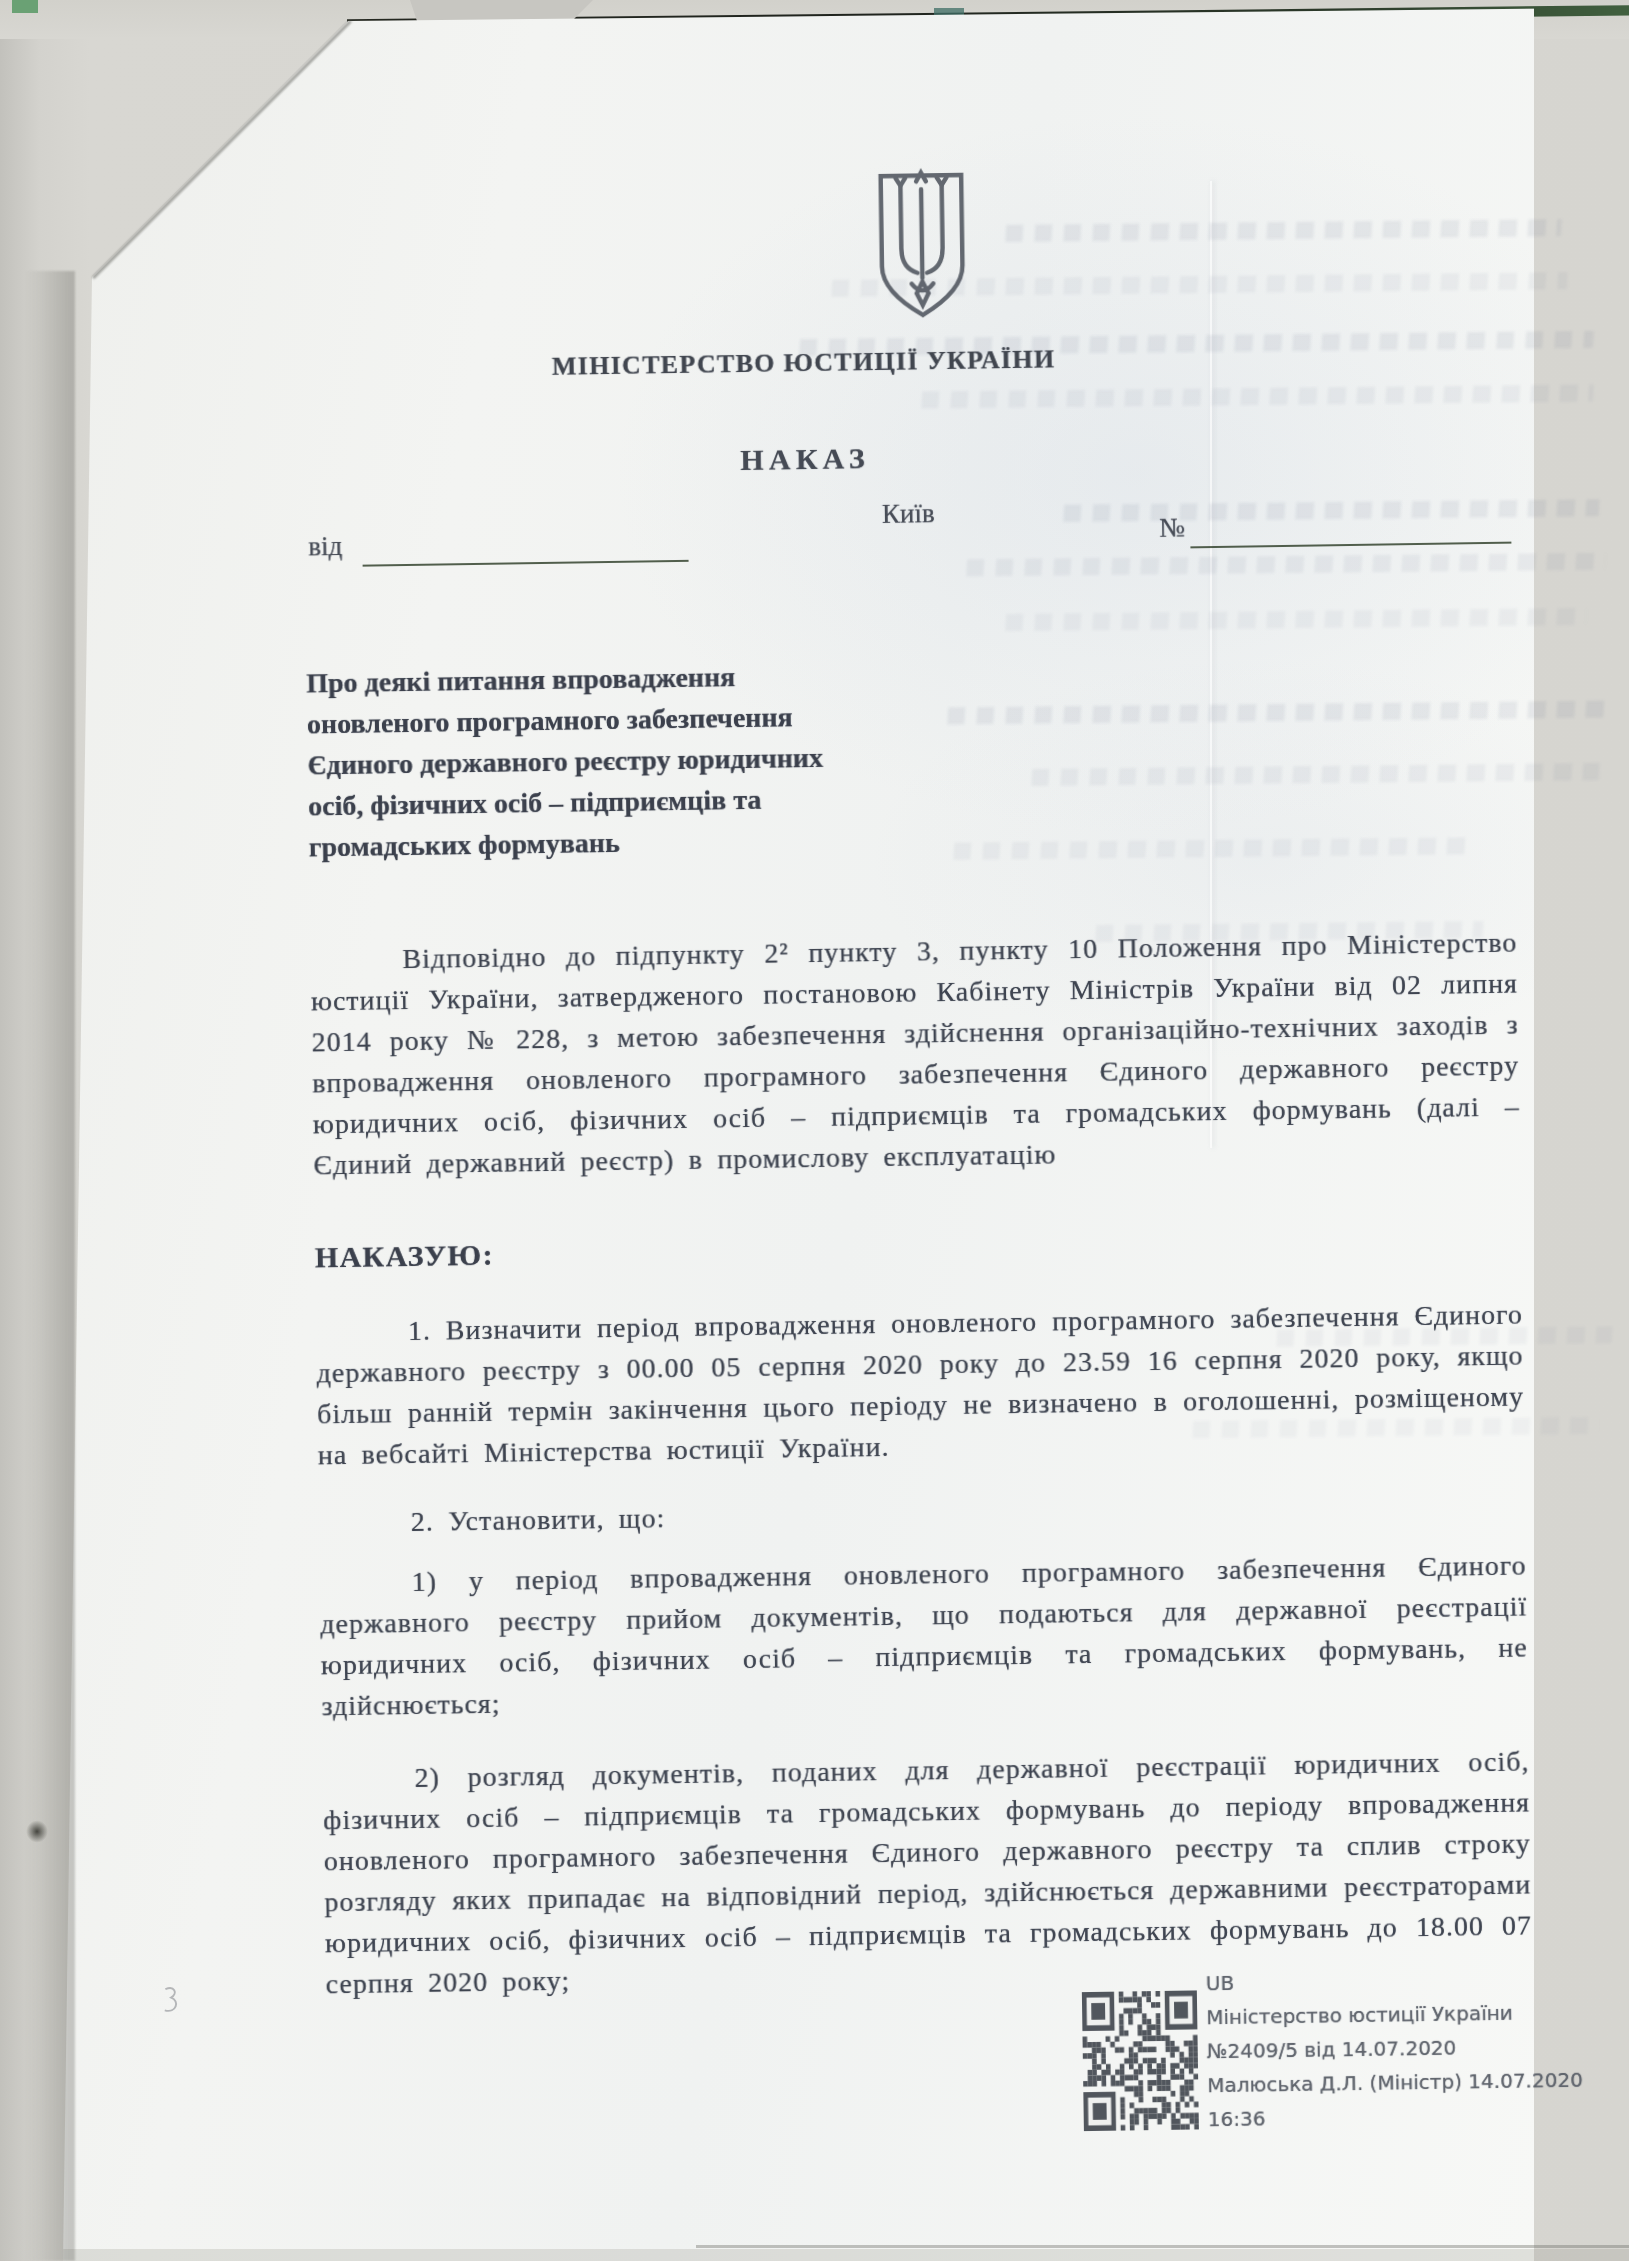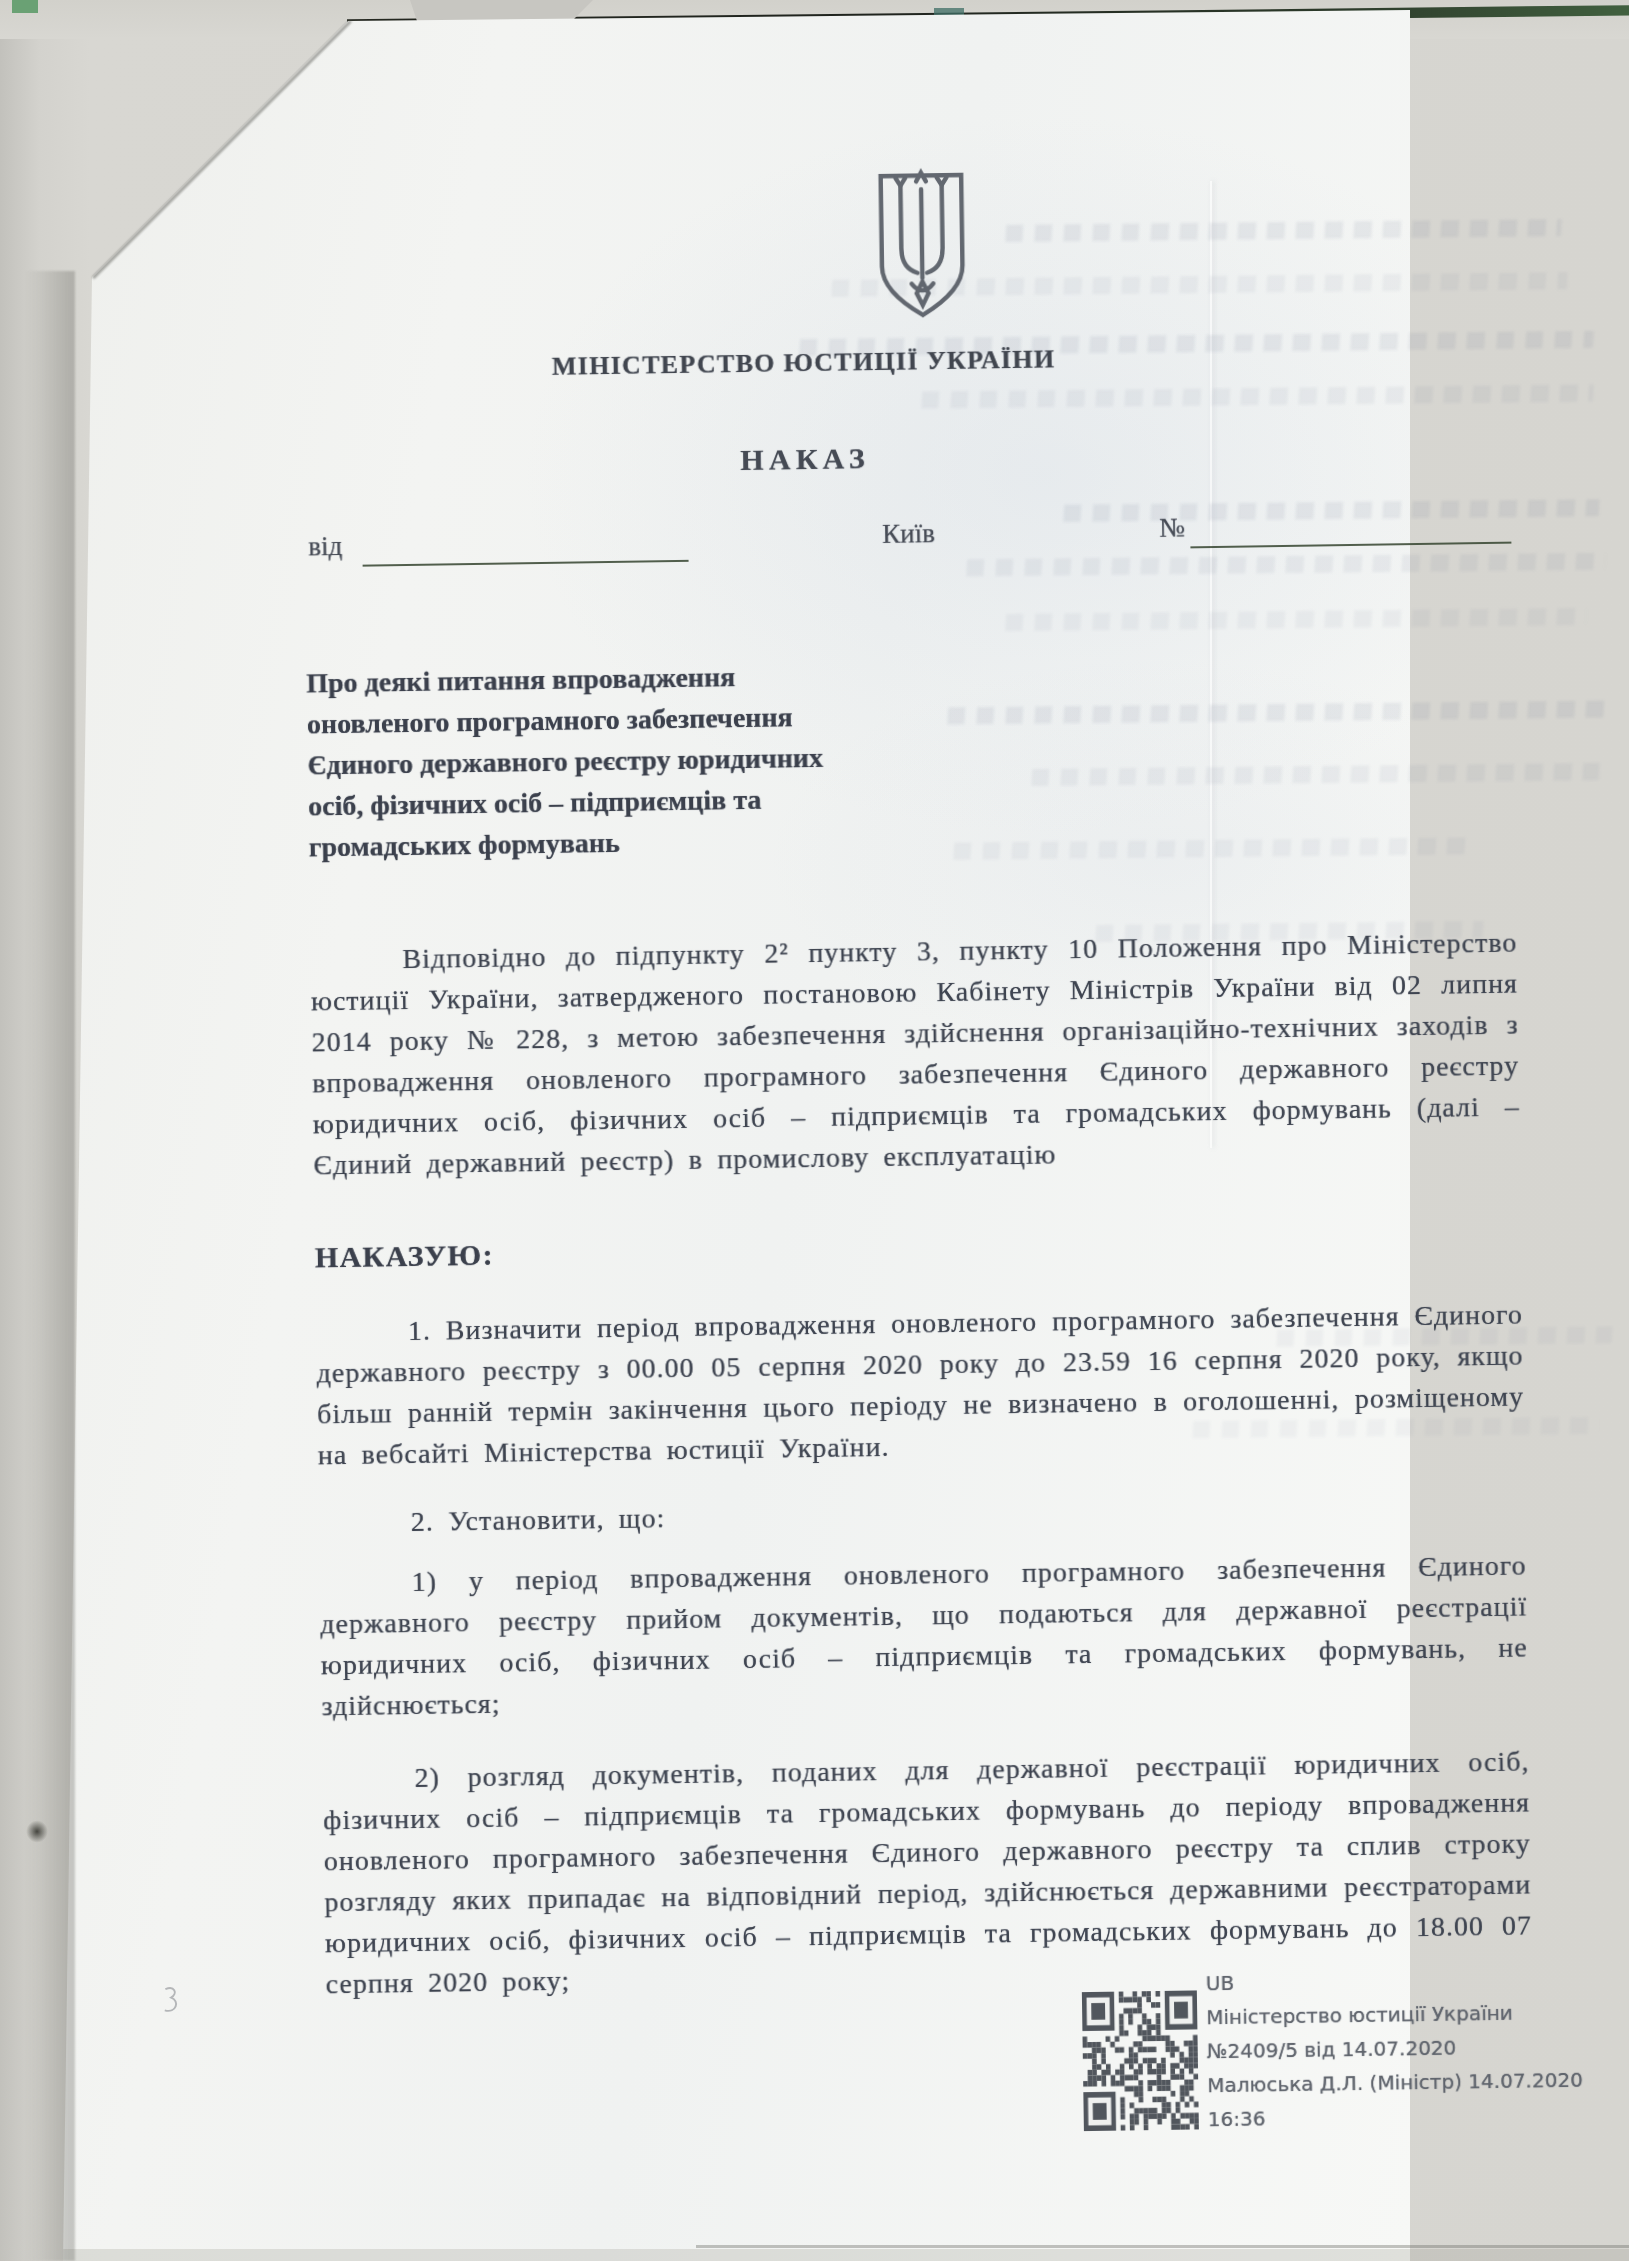--- a/index.html
+++ b/index.html
@@ -19,21 +19,21 @@
       background:linear-gradient(to right,#3c4034,#23261f 25%,#20241e 55%,#2c3a2a 82%,#41603f);}
   .diag-shadow{left:92px;top:277px;width:364px;height:3.2px;background:rgba(90,90,84,.55);
       transform:rotate(-44.93deg);transform-origin:0 0;filter:blur(1px);}
   .left-shadow{left:24.5px;top:271px;bottom:0;width:50px;
       background:linear-gradient(to right,rgba(0,0,0,0),rgba(95,95,88,.30) 88%);filter:blur(1.3px);}
   .blot{left:22px;top:1816px;width:30px;height:31px;
       background:radial-gradient(closest-side,#45453f,rgba(70,70,64,0) 72%);filter:blur(0.5px);}
   .bottom-shadow{left:696px;top:2245px;width:934px;height:2.6px;background:rgba(110,110,104,.4);filter:blur(0.6px);}
   .bottom-strip{left:0;top:2249px;width:1630px;height:12.3px;background:rgba(160,160,152,.28);}
   
-  .paper{position:absolute;left:0;top:0;width:1410px;height:2261px;
+  .paper{position:absolute;left:0;top:0;width:1534px;height:2261px;
       clip-path:polygon(92px 277px,348px 21px,1630px 7.7px,1630px 2261px,63px 2261px);
       background:
         radial-gradient(838px 580px at 74% 21%,rgba(203,213,226,.28),transparent 62%),
         radial-gradient(645px 335px at 82% 38%,rgba(196,206,220,.16),transparent 60%),
         linear-gradient(to right,rgba(150,150,140,.25) 0 2.6px,rgba(150,150,140,0) 30px),
         linear-gradient(100deg,#eeefec 0%,#f3f4f2 28%,#f0f2f1 55%,#f7f8f6 100%);}
   .crease{position:absolute;left:1210px;top:181px;width:1.9px;height:967px;
       background:rgba(255,255,255,.55);box-shadow:1.9px 0 5.2px rgba(140,150,165,.22);filter:blur(0.6px);}
   
   .ghost{position:absolute;height:17px;transform:skewX(-4deg) rotate(-.6deg);filter:blur(1.5px);opacity:.8;
@@ -108,21 +108,21 @@
           <path d="M44 118 Q55 132 66 118"></path>
           <path d="M55 116 L49 128 L55 140 L61 128 Z"></path>
         </g>
       </svg>
 
       <div class="abs ministry">МІНІСТЕРСТВО ЮСТИЦІЇ УКРАЇНИ</div>
       <div class="abs naka3">НАКАЗ</div>
 
       <span class="abs dl-label" style="left:317px;top:524px">від</span>
       <span class="uline" style="left:371px;top:558px;width:326px"></span>
-      <span class="abs dl-label" style="left:891px;top:520px">Київ</span>
+      <span class="abs dl-label" style="left:891px;top:500px">Київ</span>
       <span class="abs dl-label" style="left:1168px;top:518px">№</span>
       <span class="uline" style="left:1199px;top:552px;width:321px"></span>
 
       <div class="abs subject">
         <div>Про деякі питання впровадження</div>
         <div>оновленого програмного забезпечення</div>
         <div>Єдиного державного реєстру юридичних</div>
         <div>осіб, фізичних осіб – підприємців та</div>
         <div>громадських формувань</div>
       </div>

